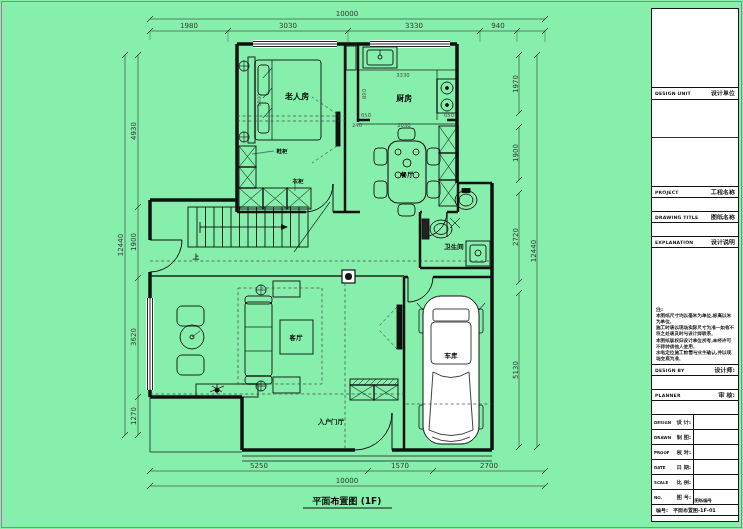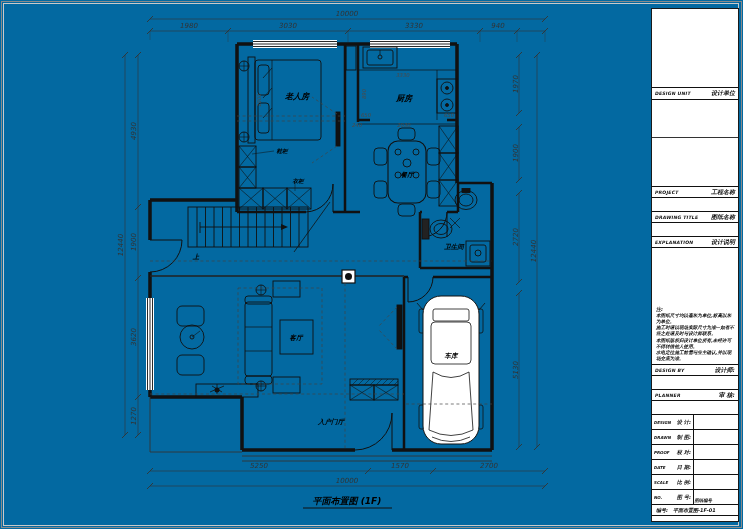--- a/index.html
+++ b/index.html
@@ -1,16 +1,16 @@
 <!DOCTYPE html>
 <html><head>
 <meta charset="utf-8">
 <style>
   html,body{margin:0;padding:0;background:#fff;font-family:"DejaVu Sans",sans-serif;}
-  .sheet{position:relative;width:743px;height:529px;background:#0369a1;overflow:hidden;font-style:italic;}
+  .sheet{position:relative;width:743px;height:529px;background:#86efac;overflow:hidden;}
   .frame{position:absolute;inset:1px;border:1px solid #8a8a8a;}
   .frame2{position:absolute;top:3px;bottom:3px;left:3px;right:4px;border:1px solid #c9c9c9;}
   svg{position:absolute;left:0;top:0;}
   svg text{font-family:"DejaVu Sans",sans-serif;}
   .dim{font-size:7px;fill:#333;text-anchor:middle;}
   .dimt{font-size:5.3px;fill:#4a4a4a;text-anchor:middle;}
   .room{font-size:8px;font-weight:bold;fill:#000;text-anchor:middle;}
   .roomS{font-size:6.5px;font-weight:bold;fill:#000;text-anchor:middle;}
   .tiny{font-size:5.5px;font-weight:bold;fill:#000;text-anchor:middle;}
   .ptitle{font-size:9px;font-weight:bold;fill:#000;text-anchor:middle;}

